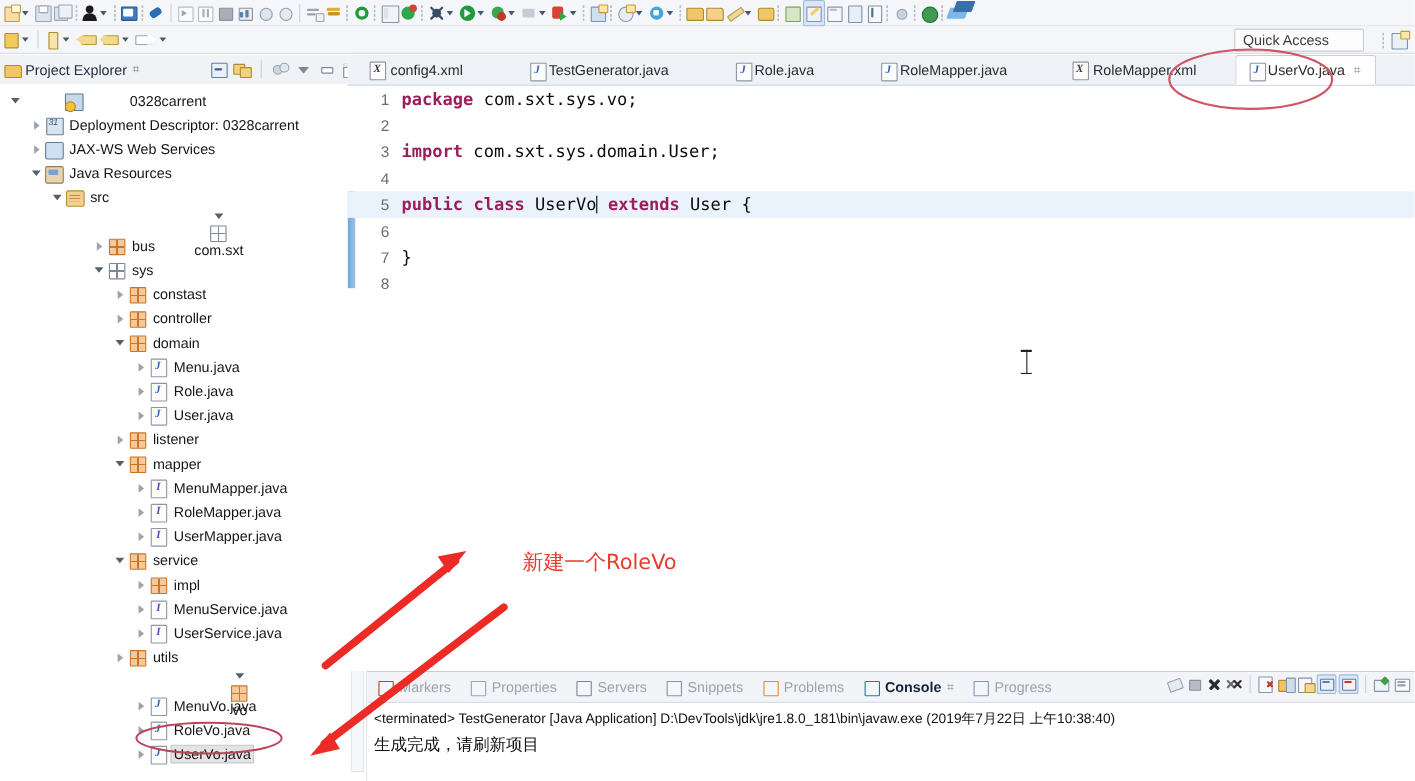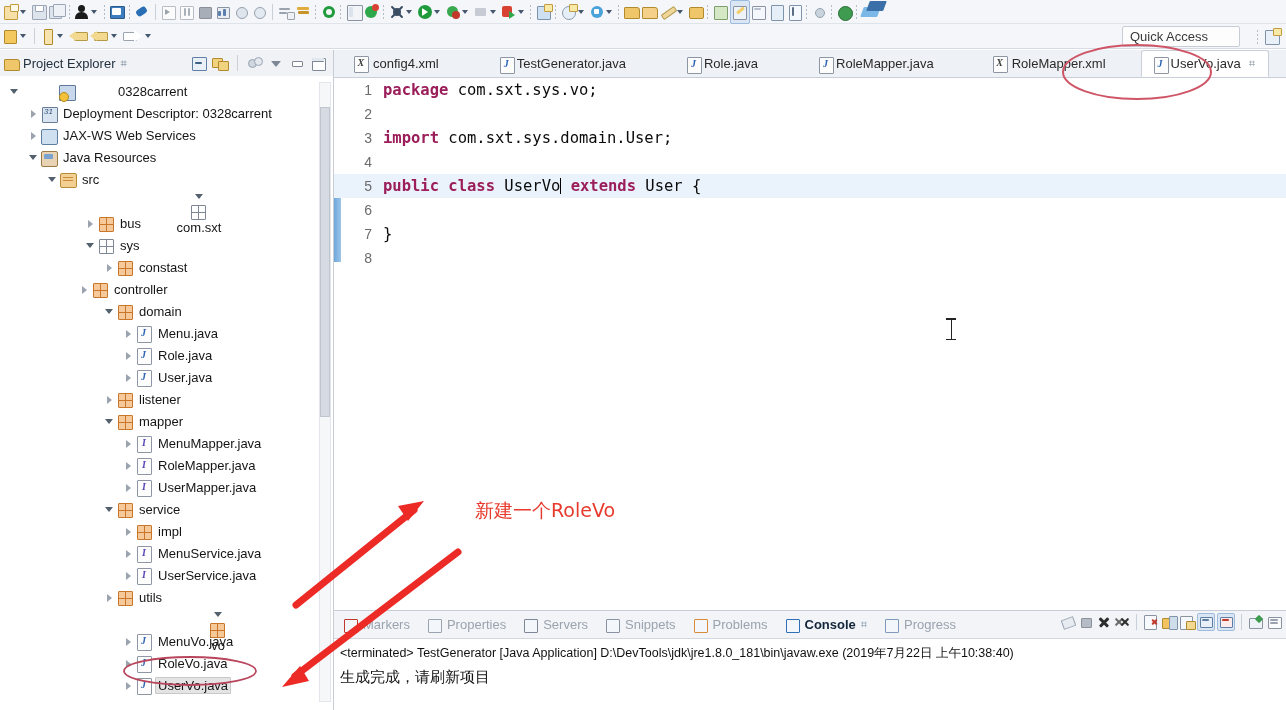--- a/index.html
+++ b/index.html
@@ -104,21 +104,21 @@
   .ic-jres{width:15px;height:14px;margin:2px 1px;background:#e8d4b4;border:1px solid #9a7b47;border-radius:2px;}
   .ic-jres:after{content:"";position:absolute;left:2px;top:2px;width:9px;height:5px;background:#7aa2cf;border-radius:1px;}
   .ic-src{width:15px;height:13px;margin:2px 1px;background:#f2cf92;border:1px solid #b98b36;border-radius:2px;}
   .ic-src:after{content:"";position:absolute;left:2px;top:3px;width:10px;height:6px;
     background:repeating-linear-gradient(to bottom,#c98a3c 0 1px,transparent 1px 3px);}
 
   #tree-scrollbar{position:absolute;right:2px;top:32px;width:12px;bottom:8px;background:#f6f7f9;border:1px solid #e2e5ea;box-sizing:border-box;}
   #tree-scrollbar-thumb{position:absolute;left:0;right:0;top:24px;height:310px;background:#d6dae1;border:1px solid #bfc5ce;box-sizing:border-box;}
 
   
-  #editor-area{position:absolute;left:334px;top:50px;right:0;height:560px;background:#fff;}
+  #editor-area{position:absolute;left:316px;top:50px;right:0;height:560px;background:#fff;}
   #editor-tabs{
     position:relative;height:28px;background:#eef1f6;border-bottom:1px solid #c9cfd9;
     display:flex;align-items:flex-end;padding-left:6px;box-sizing:border-box;
   }
   .etab{
     height:27px;display:flex;align-items:center;gap:5px;padding:0 13px 0 10px;
     font-size:13px;color:#2a2a2a;white-space:nowrap;box-sizing:border-box;position:relative;
   }
   .etab.active{background:#ffffff;border:1px solid #c9cfd9;border-bottom:1px solid #fff;border-radius:3px 3px 0 0;}
   .etab .tabx{color:#7b8b9c;font-size:11px;margin-left:3px;}
@@ -543,21 +543,21 @@
           </span>
           <span class="lbl">sys</span>
         </div>
         <div class="row" style="padding-left: 103px;">
           <span class="arrow collapsed"></span>
           <span class="ticon">
             <i class="ic-pkg" style="position: absolute;"></i>
           </span>
           <span class="lbl">constast</span>
         </div>
-        <div class="row" style="padding-left: 78px;">
+        <div class="row" style="padding-left: 103px;">
           <span class="arrow collapsed"></span>
           <span class="ticon">
             <i class="ic-pkg" style="position: absolute;"></i>
           </span>
           <span class="lbl">controller</span>
         </div>
         <div class="row" style="padding-left: 103px;">
           <span class="arrow expanded"></span>
           <span class="ticon">
             <i class="ic-pkg" style="position: absolute;"></i>

